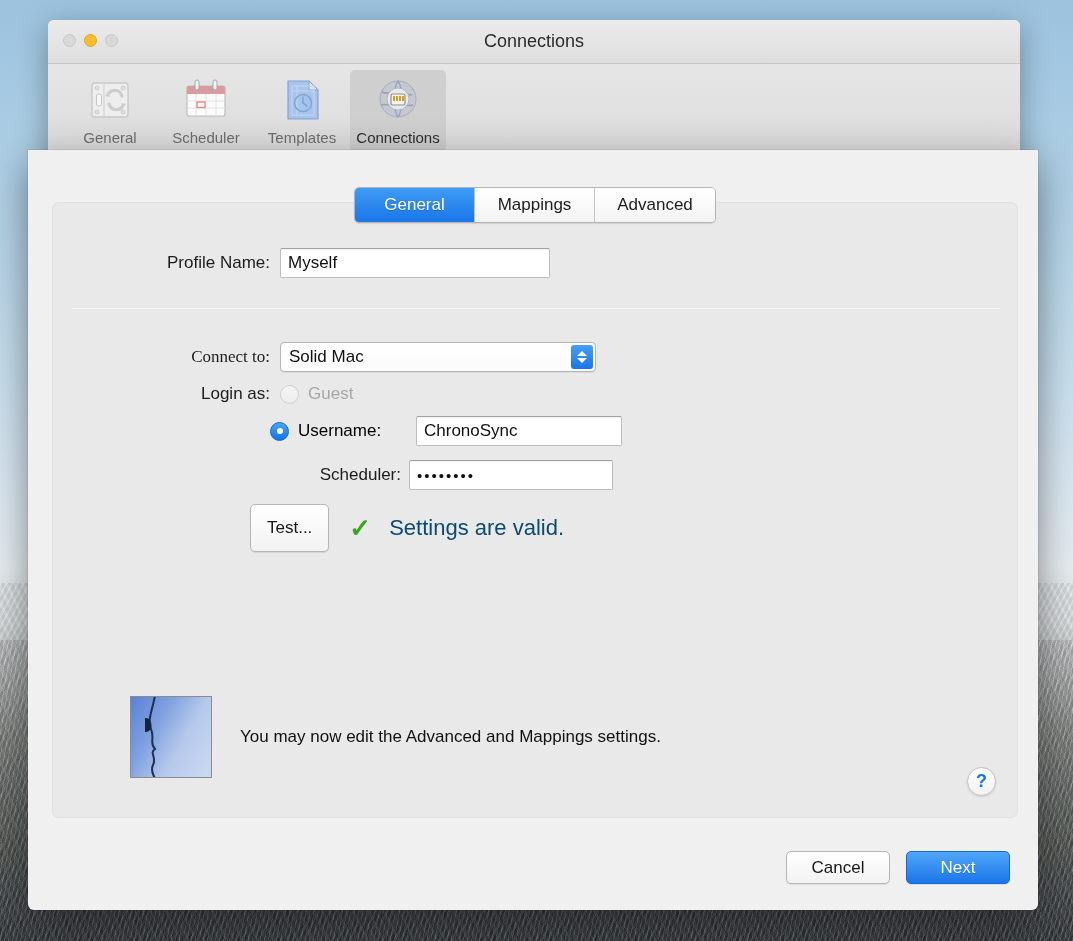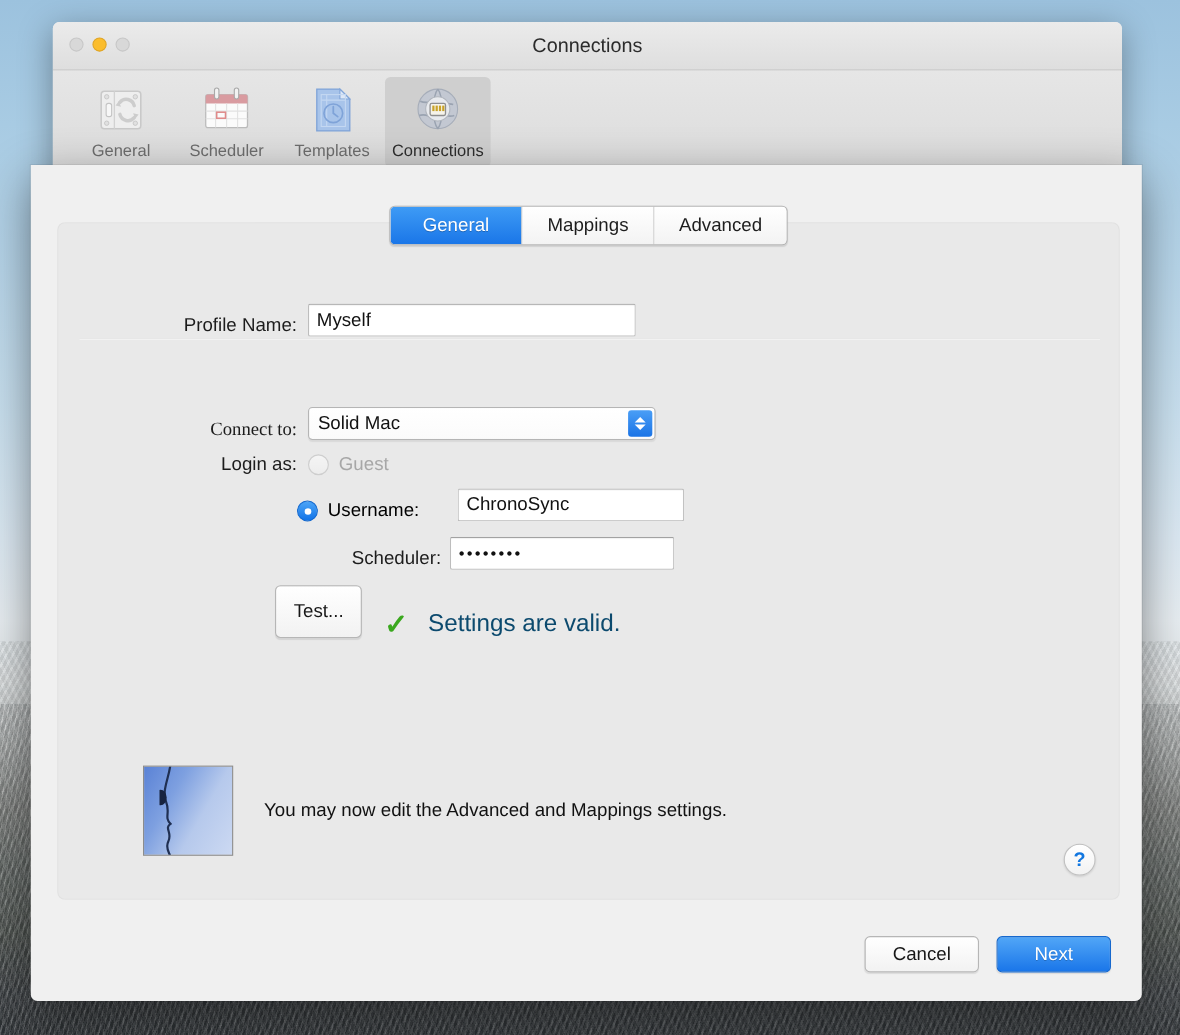--- a/index.html
+++ b/index.html
@@ -118,32 +118,32 @@
     min-width: 120px; text-align: center;
   }
   .tab:last-child { border-right: none; }
   .tab.active {
     background: linear-gradient(to bottom, #3e9bf5, #1a76e8);
     color: #fff; font-weight: 500;
     text-shadow: 0 1px 0 rgba(0,0,0,0.22);
   }
 
   
-  .row { position: absolute; display: flex; align-items: flex-end; margin-top: 28px; }
+  .row { position: absolute; display: flex; align-items: center; }
   .flabel { font-size: 17px; color: #1c1c1c; text-align: right; }
   .tfield {
     background: #fff; border: 1px solid #bdbdbd;
     border-top-color: #a2a2a2;
     box-shadow: inset 0 1px 1px rgba(0,0,0,0.06);
     font-size: 17px; color: #111; padding: 4px 7px; height: 30px;
     display: flex; align-items: center; border-radius: 2px;
   }
   #row-profile { left: 70px; top: 46px; }
   #row-profile .flabel { width: 148px; }
-  #row-profile .tfield { width: 298px; margin-left: 10px; }
+  #row-profile .tfield { width: 270px; margin-left: 10px; }
 
   #divider {
     position: absolute; left: 20px; top: 106px; width: 928px; height: 1px;
     background: #d2d2d2; border-bottom: 1px solid #f6f6f6;
   }
 
   #row-connect { left: 70px; top: 140px; }
   #row-connect .flabel { width: 148px; font-family: Liberation Serif, serif; }
   .popup {
     margin-left: 10px; width: 316px; height: 30px;

